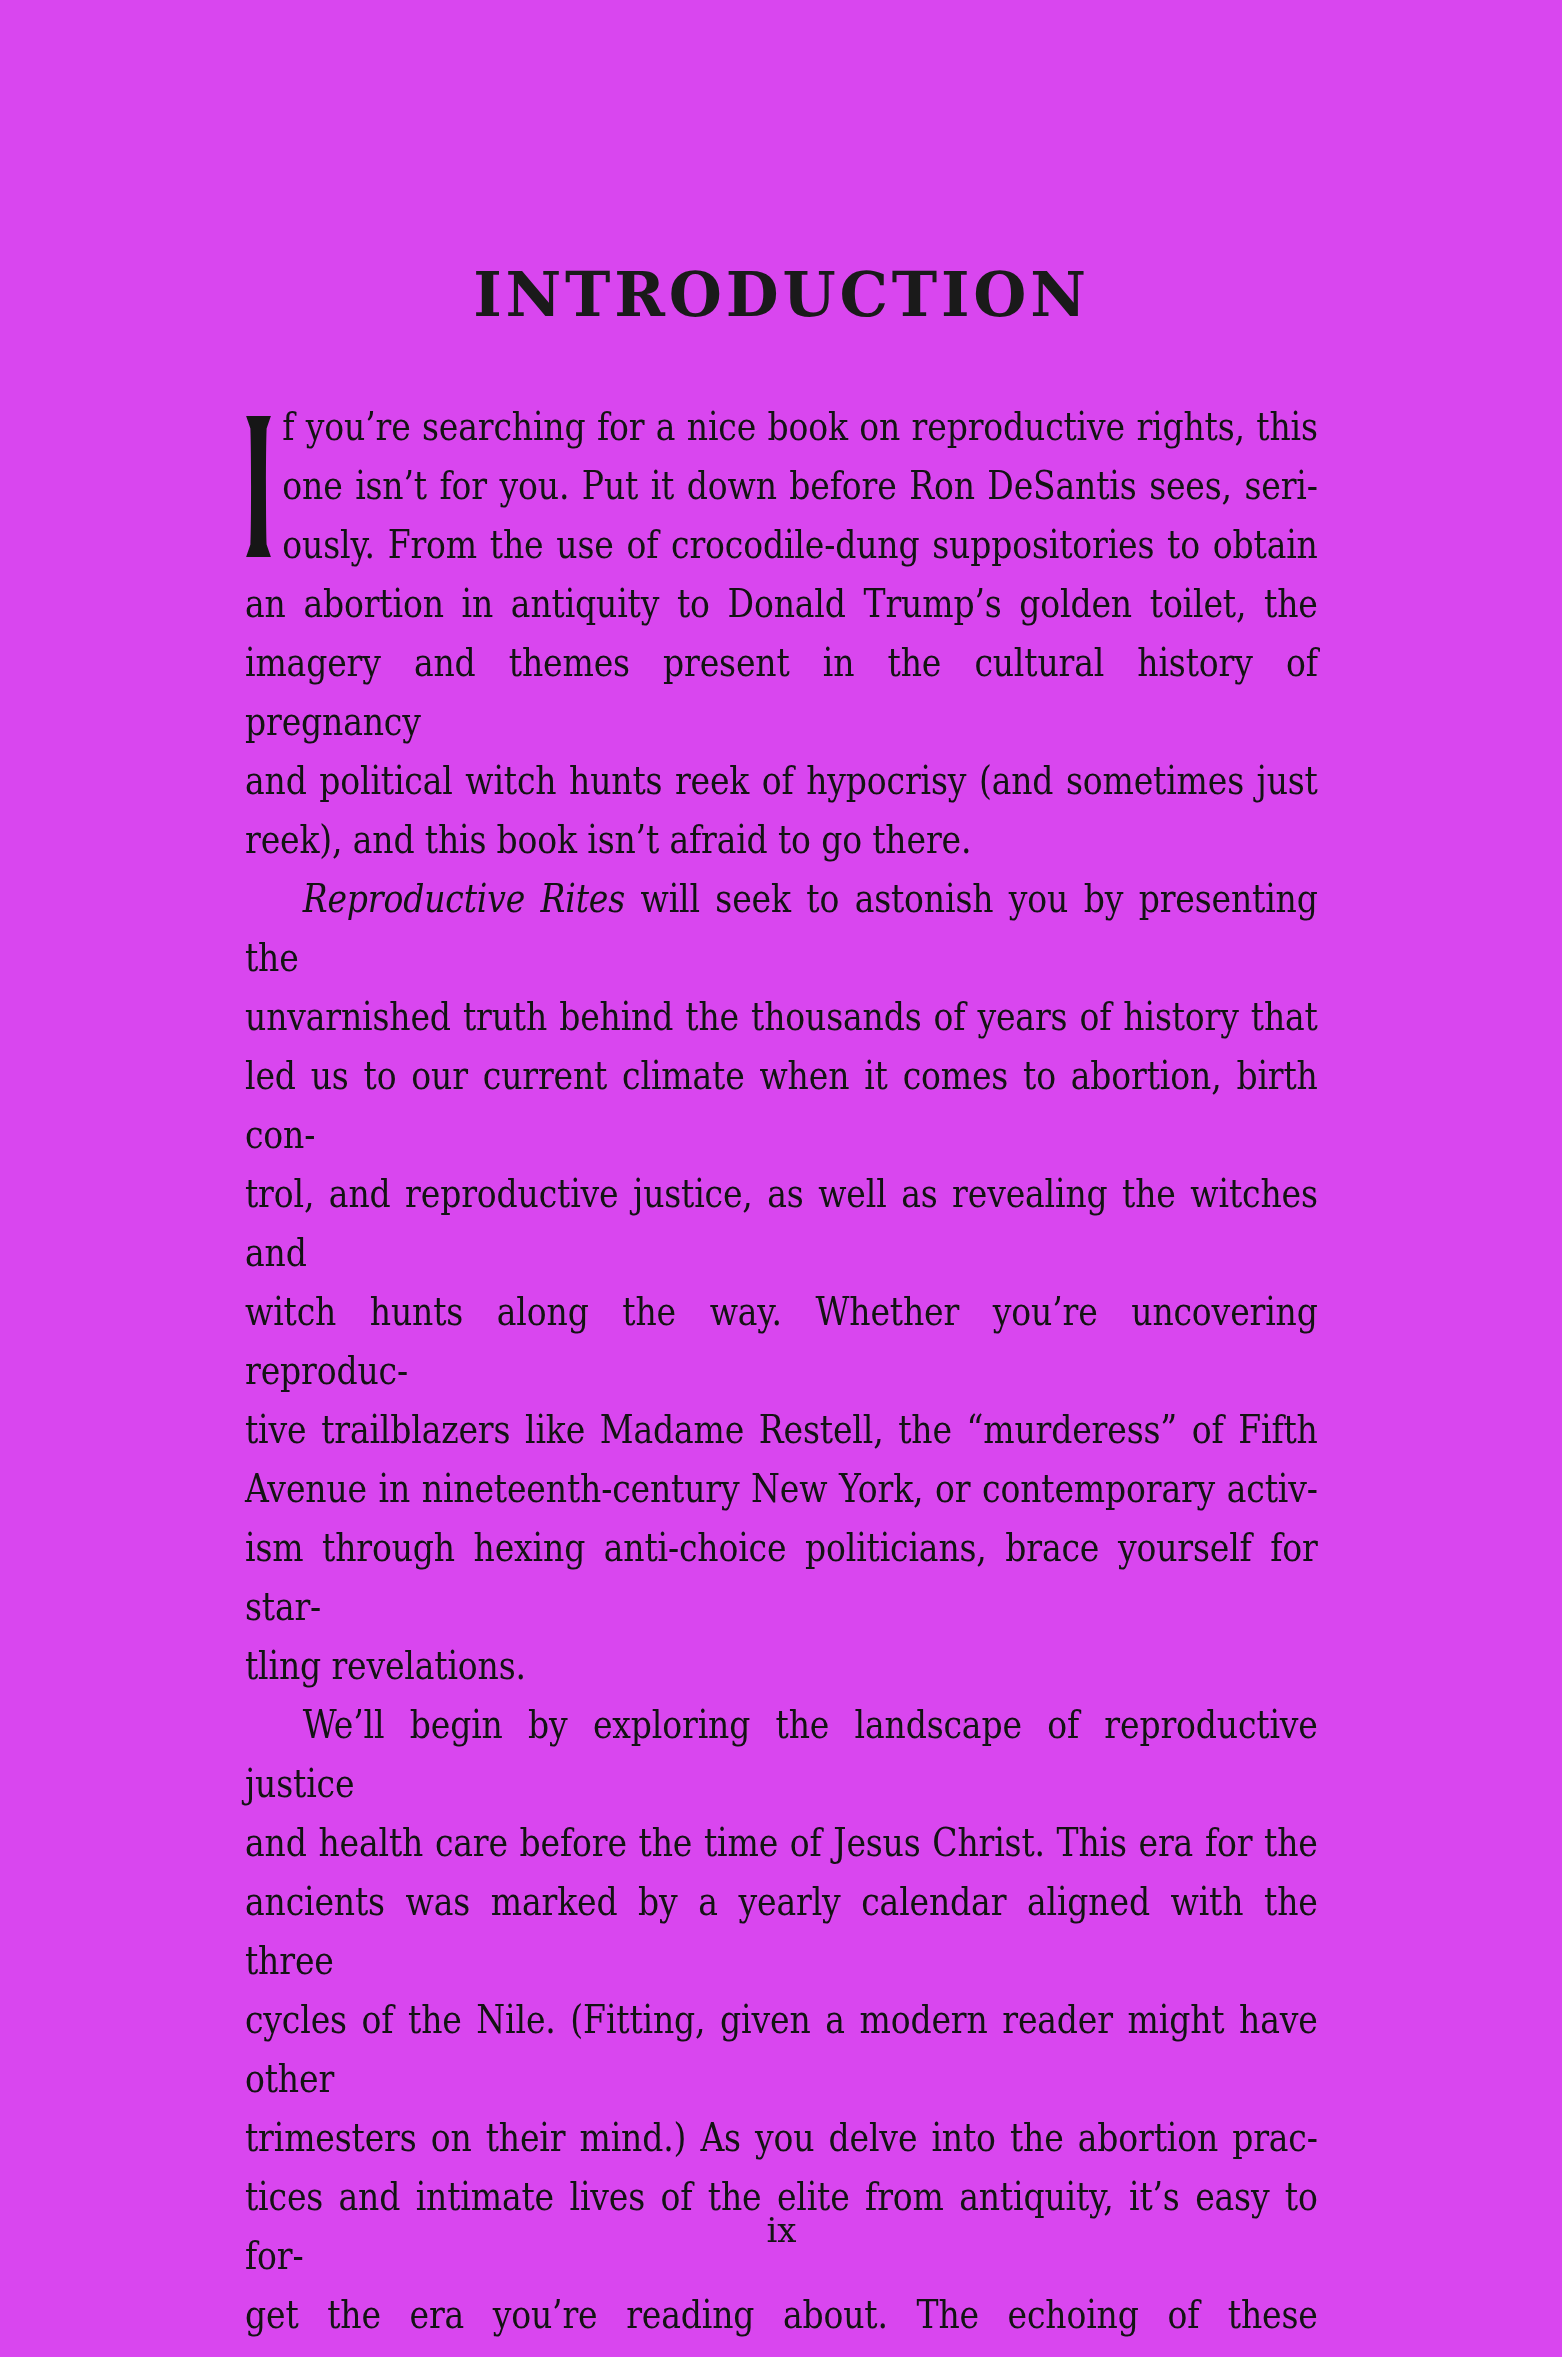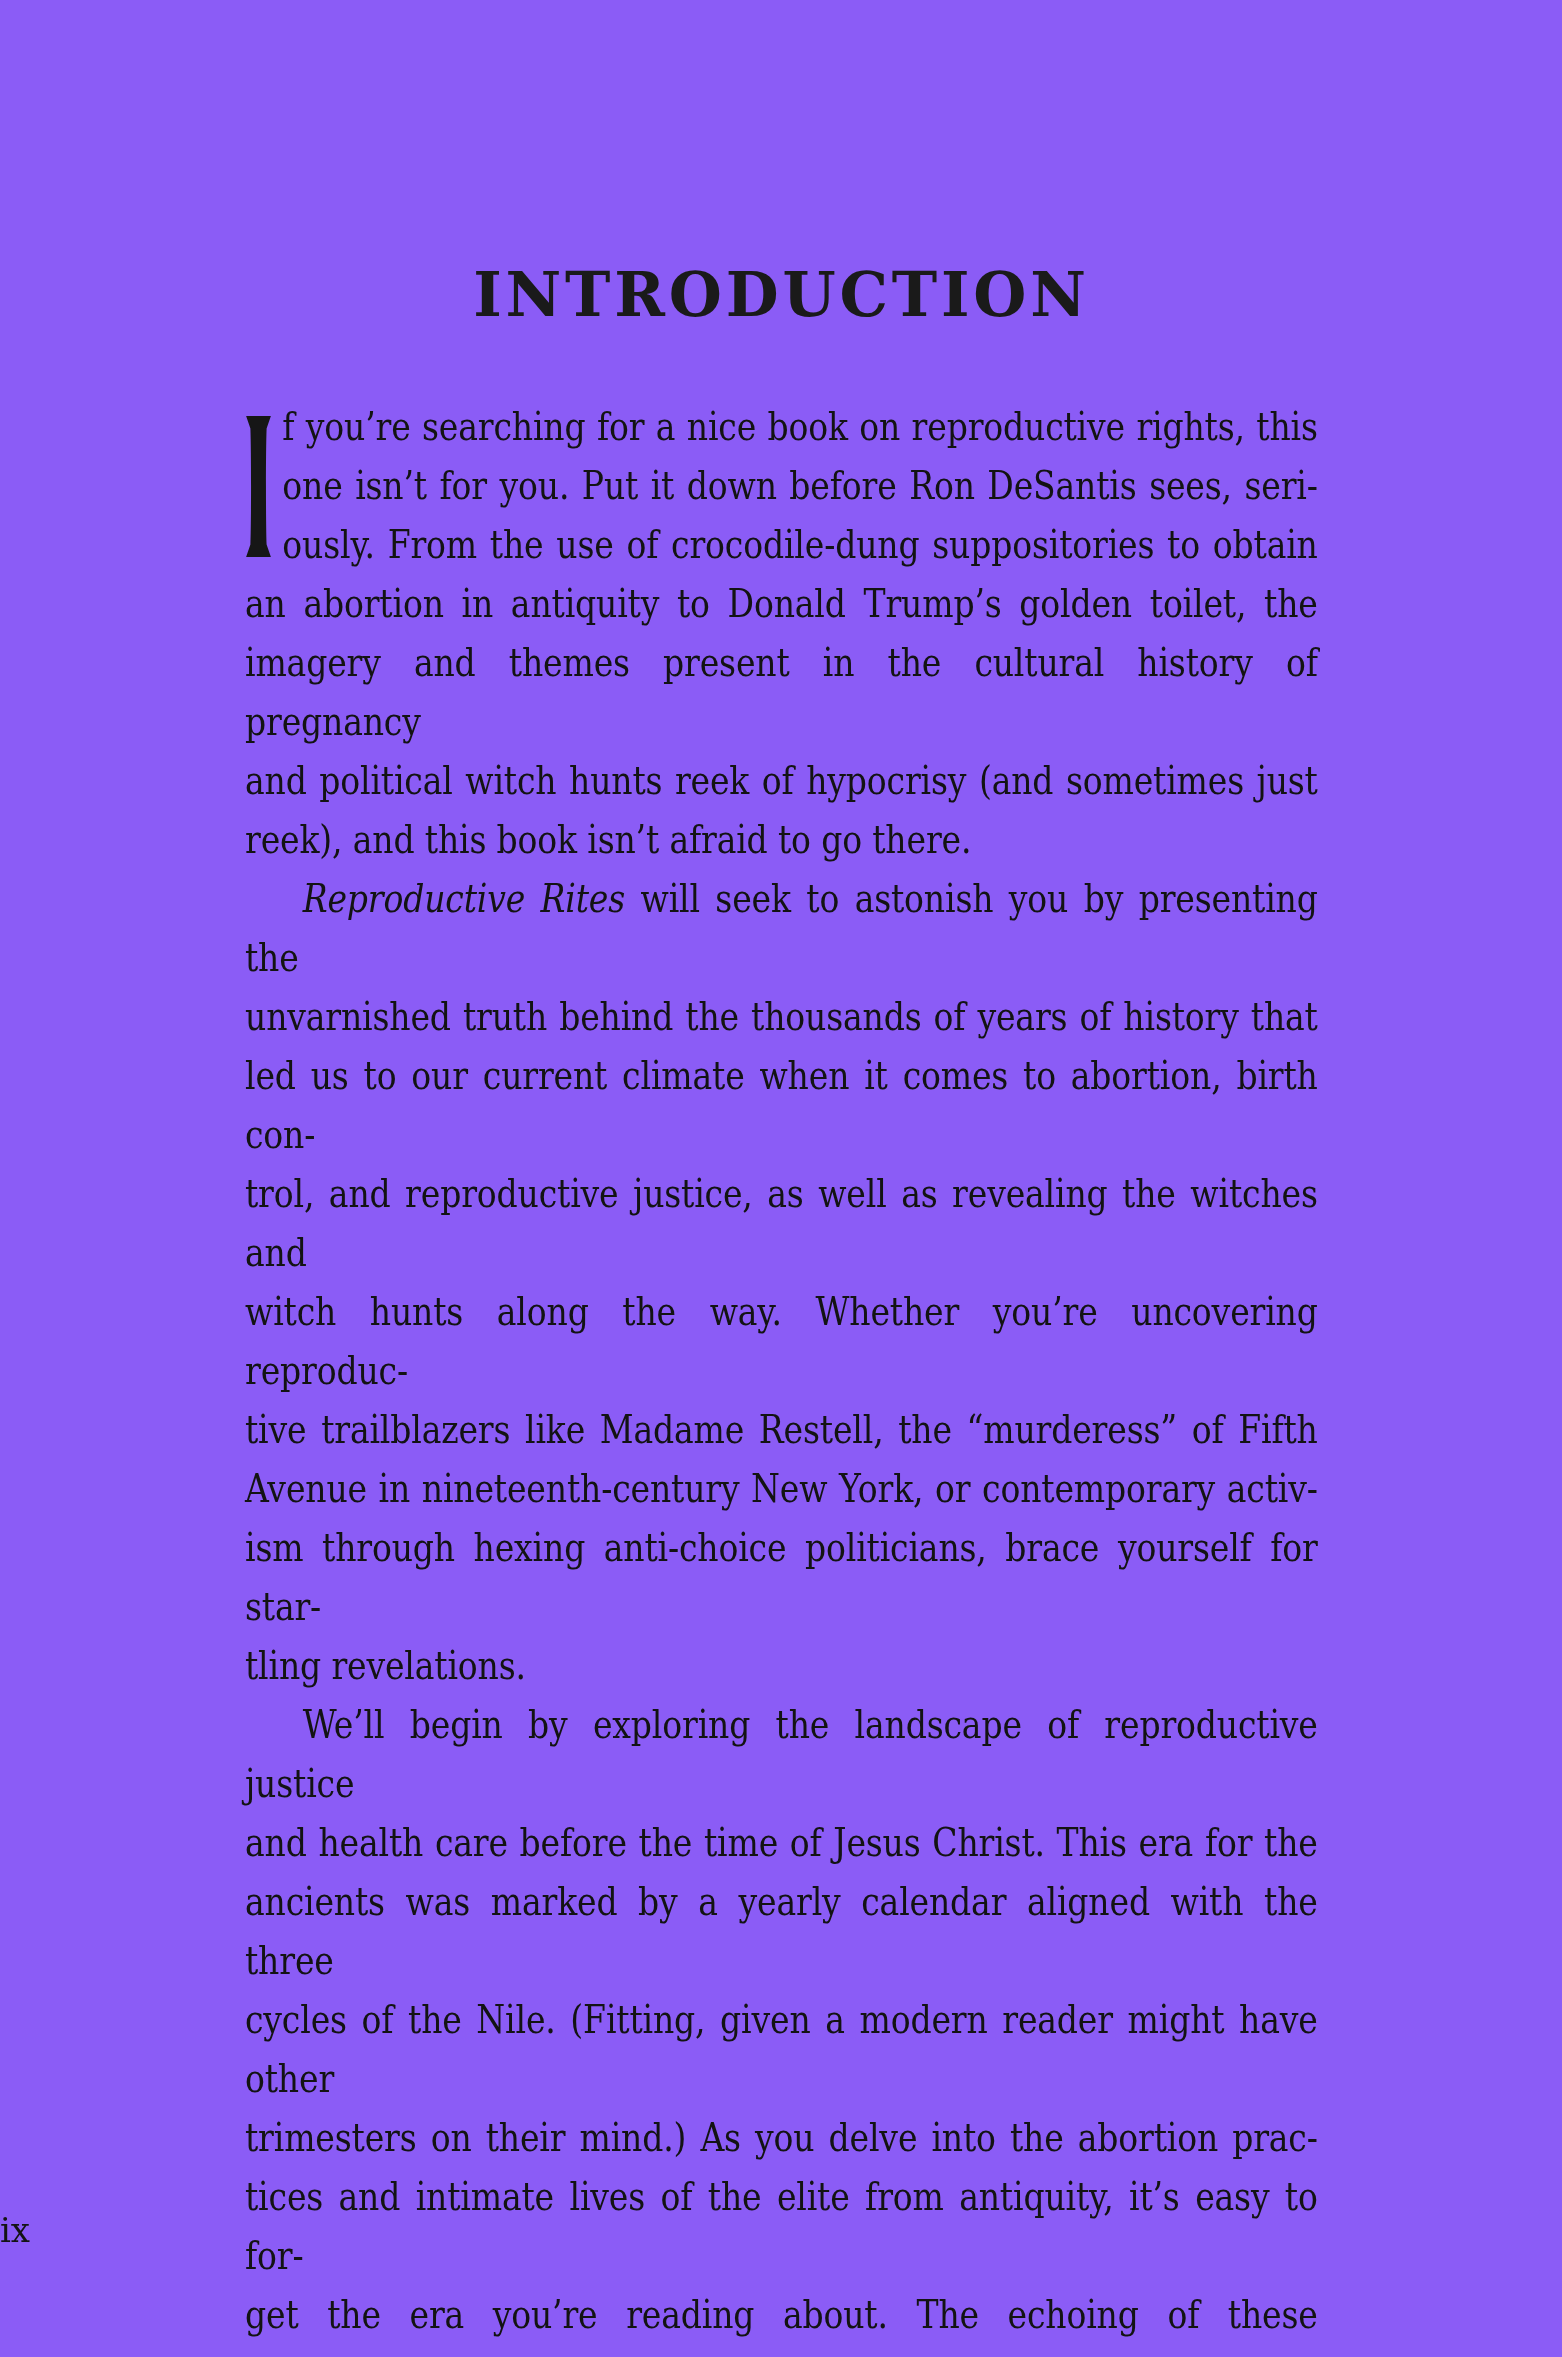--- a/index.html
+++ b/index.html
@@ -1,21 +1,21 @@
 <!DOCTYPE html>
 <html style="font-size:15px"><head>
 <meta charset="utf-8">
 <style>
   html, body { margin: 0; padding: 0; background: #ffffff; }
 
   .page {
     position: relative;
     width: 1563px;
     height: 2358px;
-    background: #8b5cf6;
+    background: #d946ef;
     font-family: "DejaVu Serif", "Liberation Serif", serif;
     color: #141414;
     overflow: hidden;
   }
 
   .chapter-title {
     position: absolute;
     top: 223px;
     left: 0;
     width: 1563px;
@@ -61,20 +61,21 @@
     width: 25px;
     height: 141px;
   }
   .drop-cap svg { display: block; width: 25px; height: 141px; }
 
   .folio {
     position: absolute;
     top: 2213px;
     left: 0;
     width: 1563px;
+    text-align: center;
     font-size: 34px;
     line-height: 1;
     color: #141414;
   }
 
   .sr-only {
     position: absolute;
     width: 1px; height: 1px;
     margin: -1px; padding: 0; border: 0;
     overflow: hidden;

